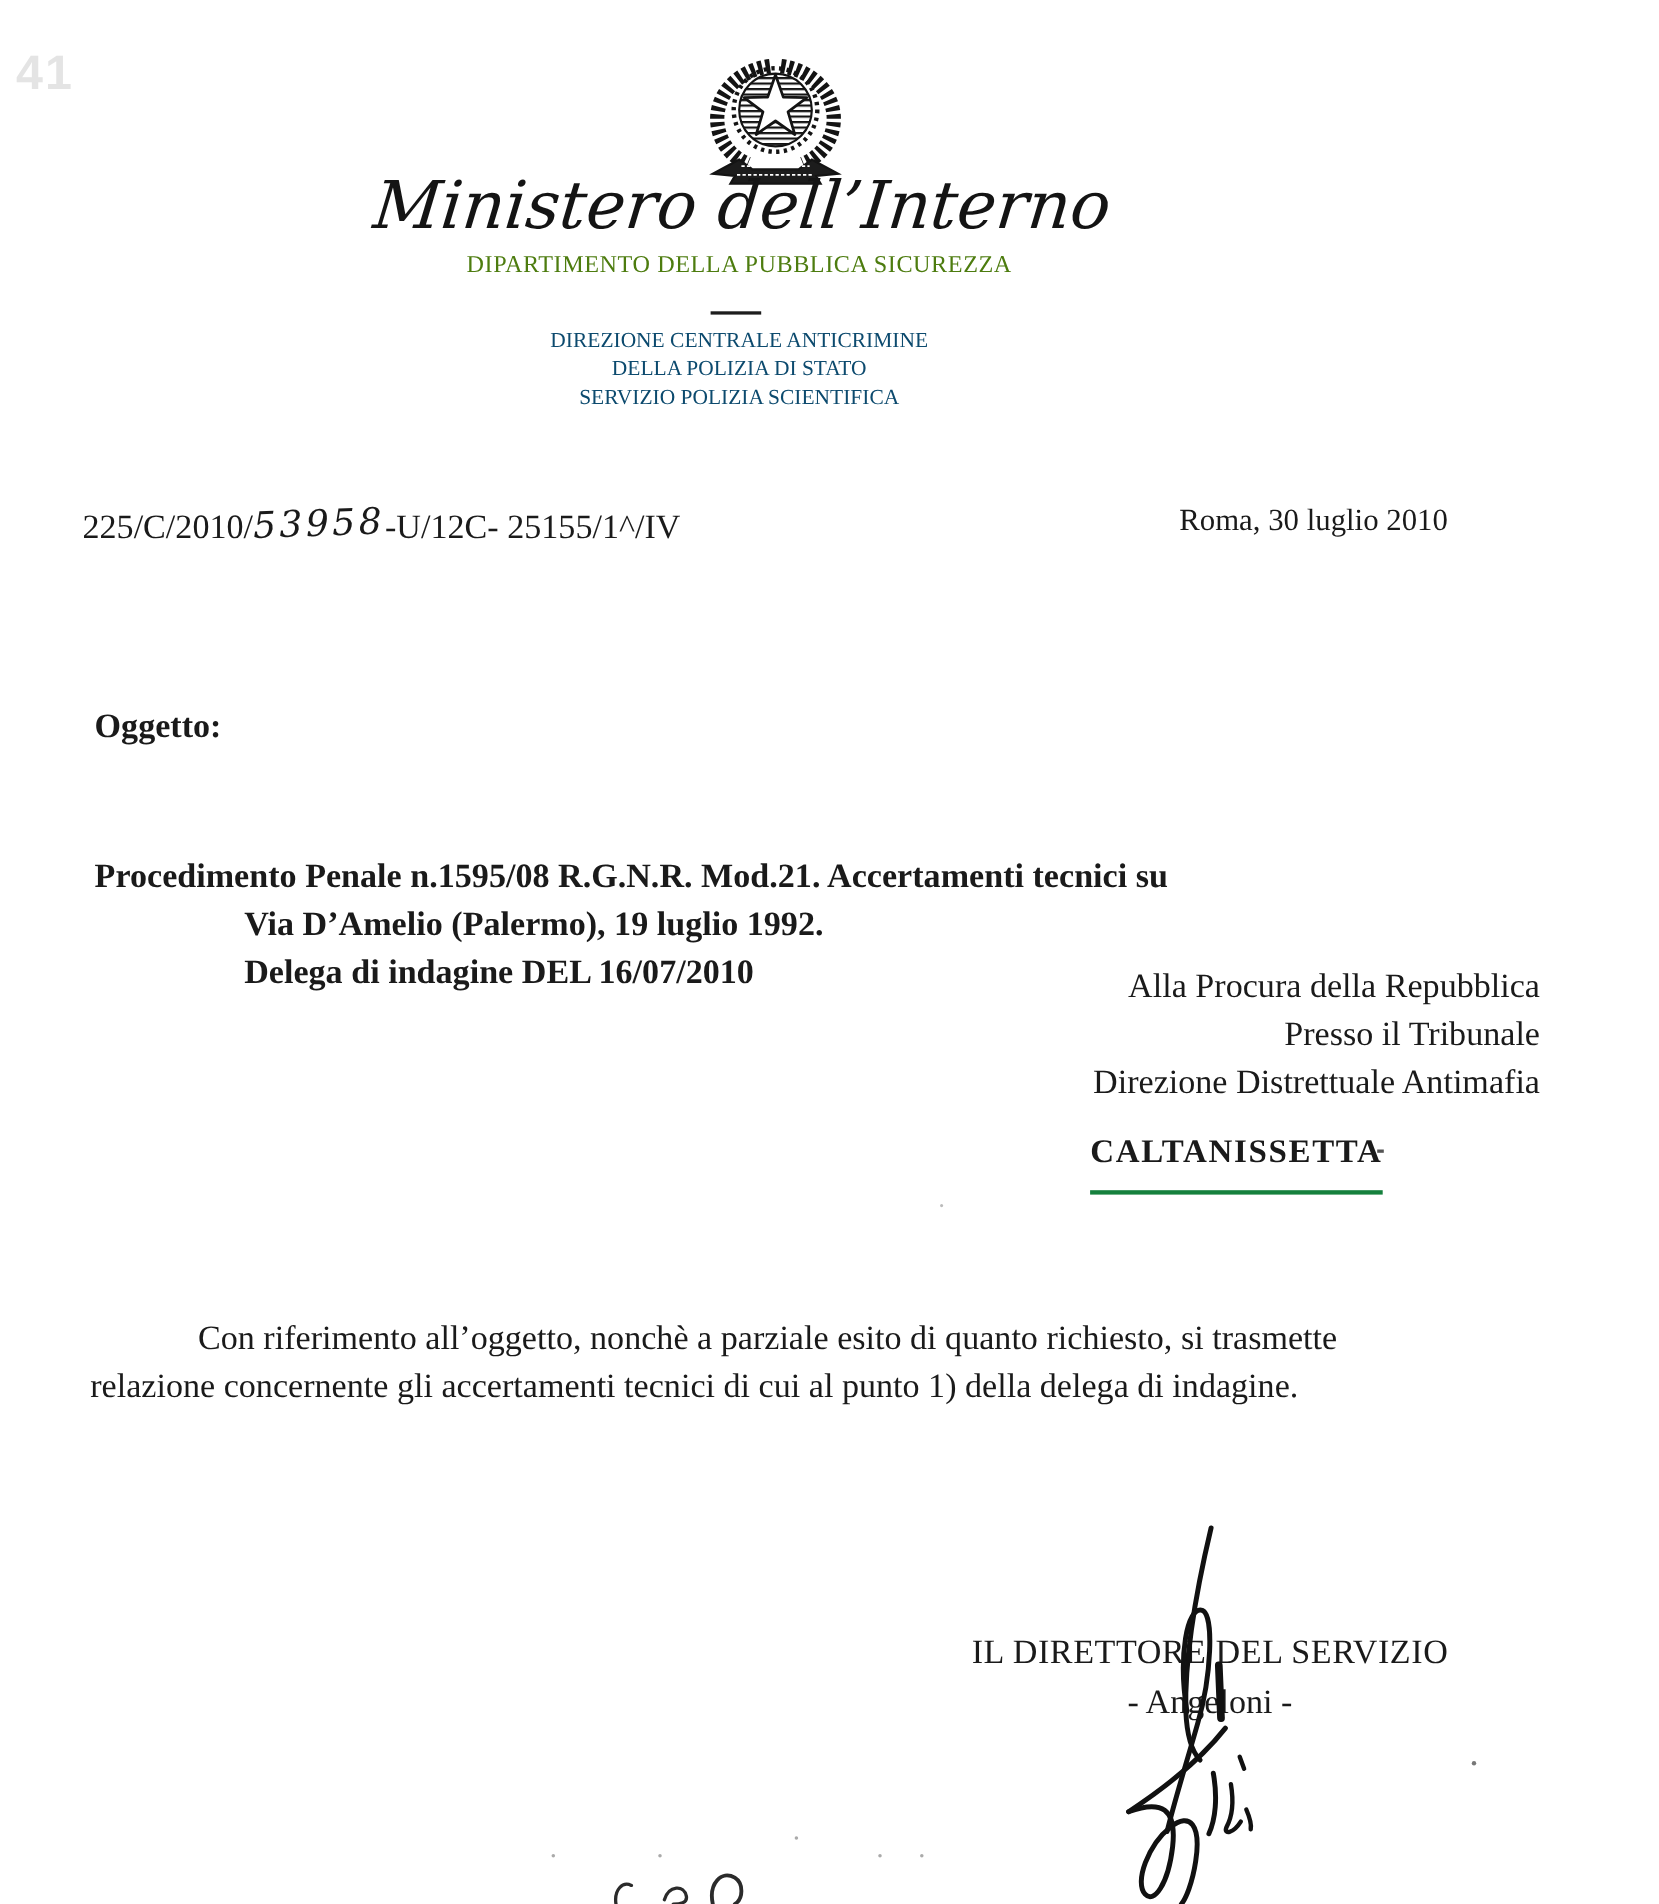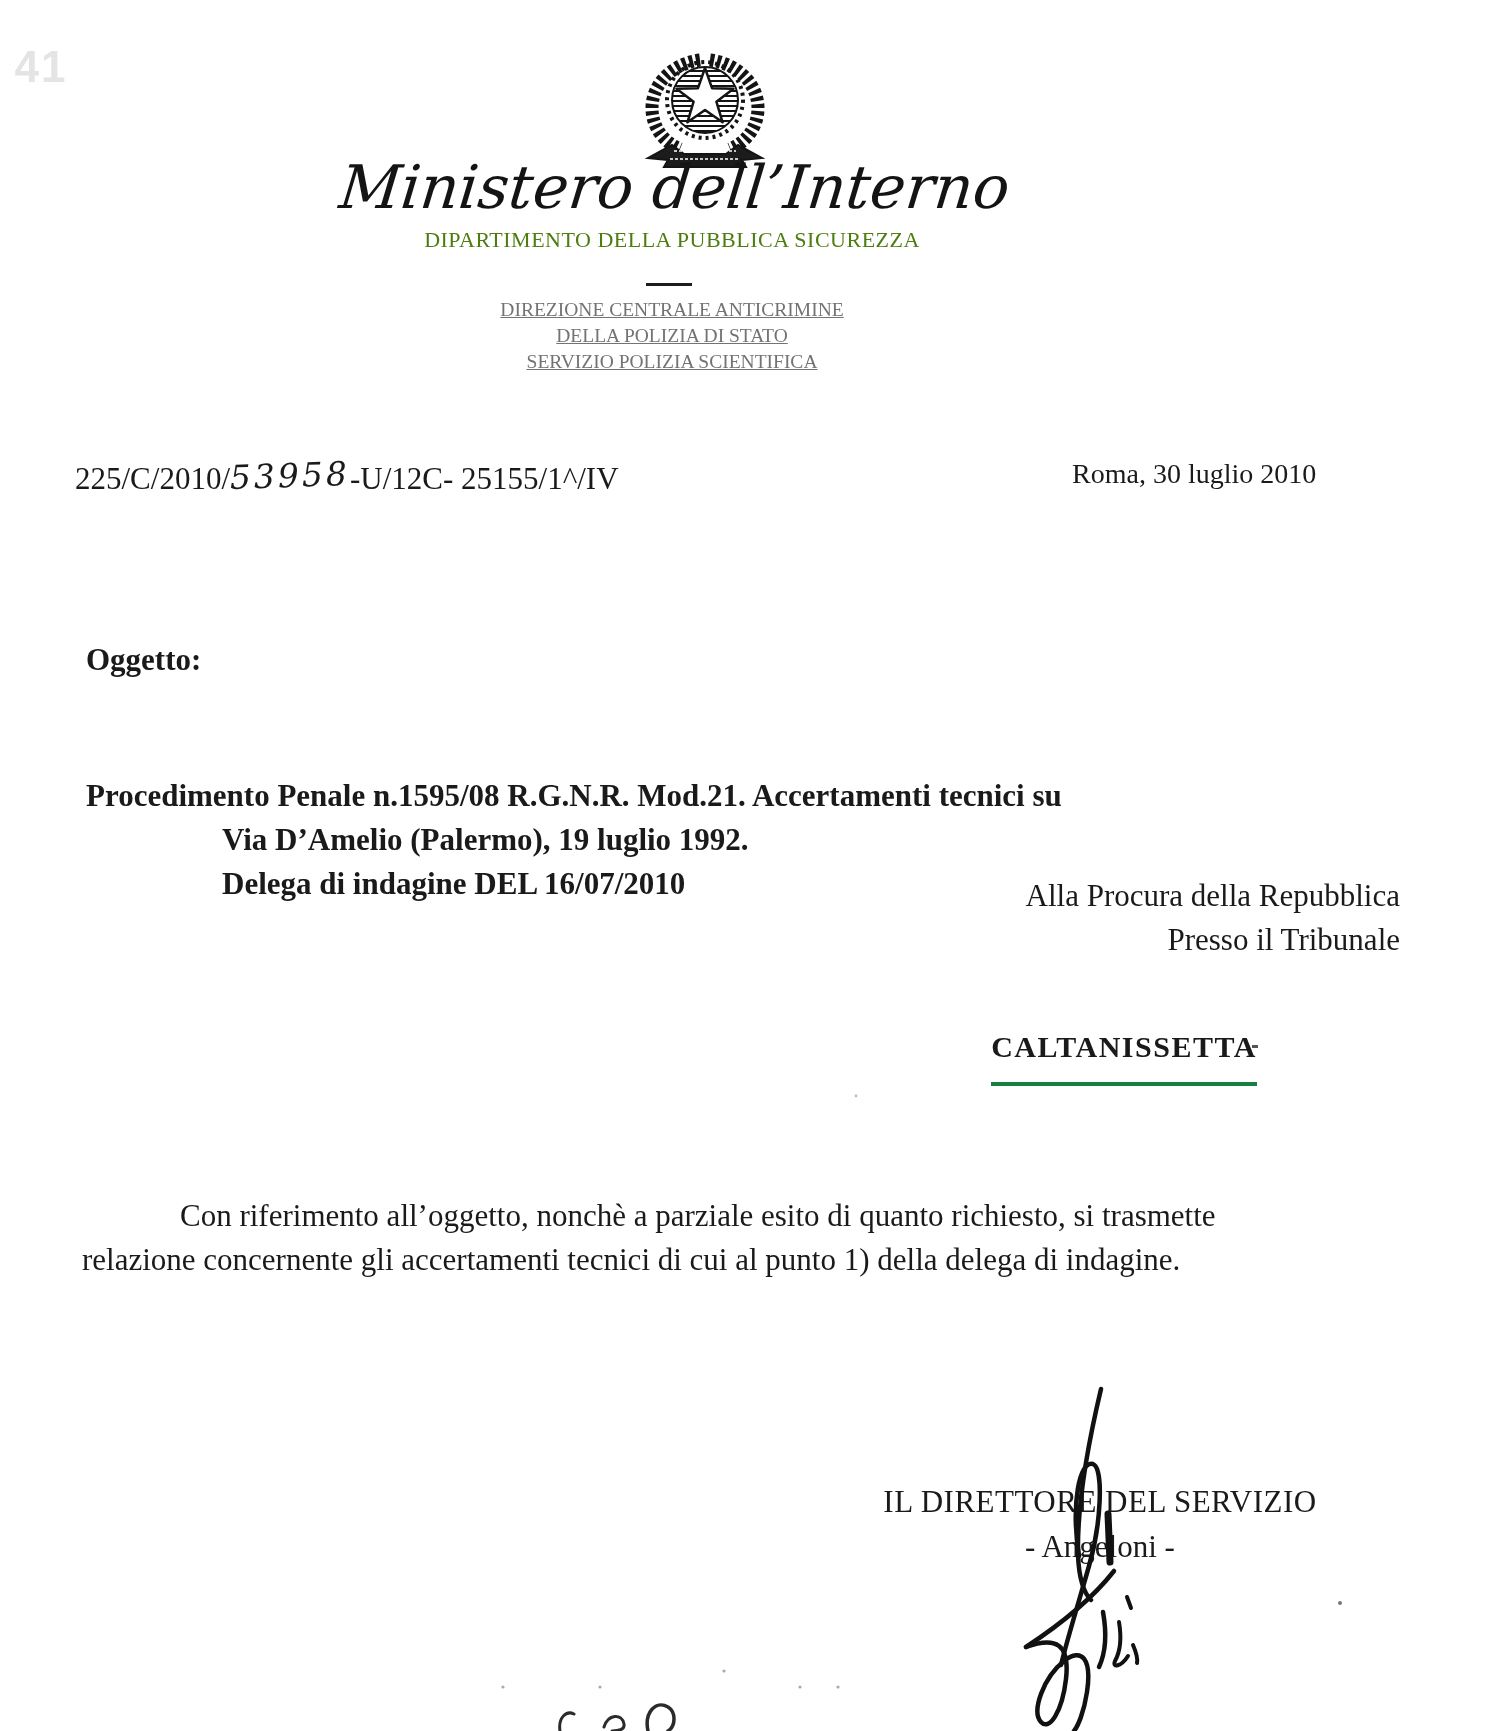--- a/index.html
+++ b/index.html
@@ -33,22 +33,21 @@
   }
   .dept-line{
     left:372px;top:227px;width:600px;
     text-align:center;font-size:22px;letter-spacing:0.5px;
     color:#4d7c0f;
   }
   .hdr-divider{left:646px;top:283px;width:46px;height:3px;background:#1d1d1d;}
   .org-lines{
     left:372px;top:297px;width:600px;
     text-align:center;font-size:19.5px;line-height:26px;
-    color:#737373;
-    text-decoration:underline;
+    color:#0c4a6e;
   }
   
   .protocol{left:75px;top:458px;font-size:31px;white-space:nowrap;}
   .handwritten-digits{
     display:inline-block;
     font-family:"DejaVu Serif", serif;
     font-style:italic;
     font-size:33px;
     letter-spacing:3px;
     transform:rotate(-2deg) translateY(-2px);
@@ -130,20 +129,21 @@
       <span class="subject-label">Oggetto:</span>
       <span>Procedimento Penale n.1595/08 R.G.N.R. Mod.21.  Accertamenti tecnici su</span>
     </div>
     <div class="subject-indent">Via D’Amelio (Palermo), 19 luglio 1992.</div>
     <div class="subject-indent">Delega di indagine DEL 16/07/2010</div>
   </div>
 
   <div class="abs recipient">
     <div>Alla Procura della Repubblica</div>
     <div>Presso il Tribunale</div>
+    <div>Direzione Distrettuale Antimafia</div>
   </div>
   <div class="abs recipient-city-wrap">
     <span class="recipient-city">CALTANISSETTA</span>
   </div>
 
   <div class="abs body-par">
     <div class="body-line-1">Con riferimento all’oggetto, nonchè a parziale esito di quanto richiesto, si trasmette</div>
     <div>relazione concernente gli accertamenti tecnici di cui  al punto 1) della delega di indagine.</div>
   </div>
 

